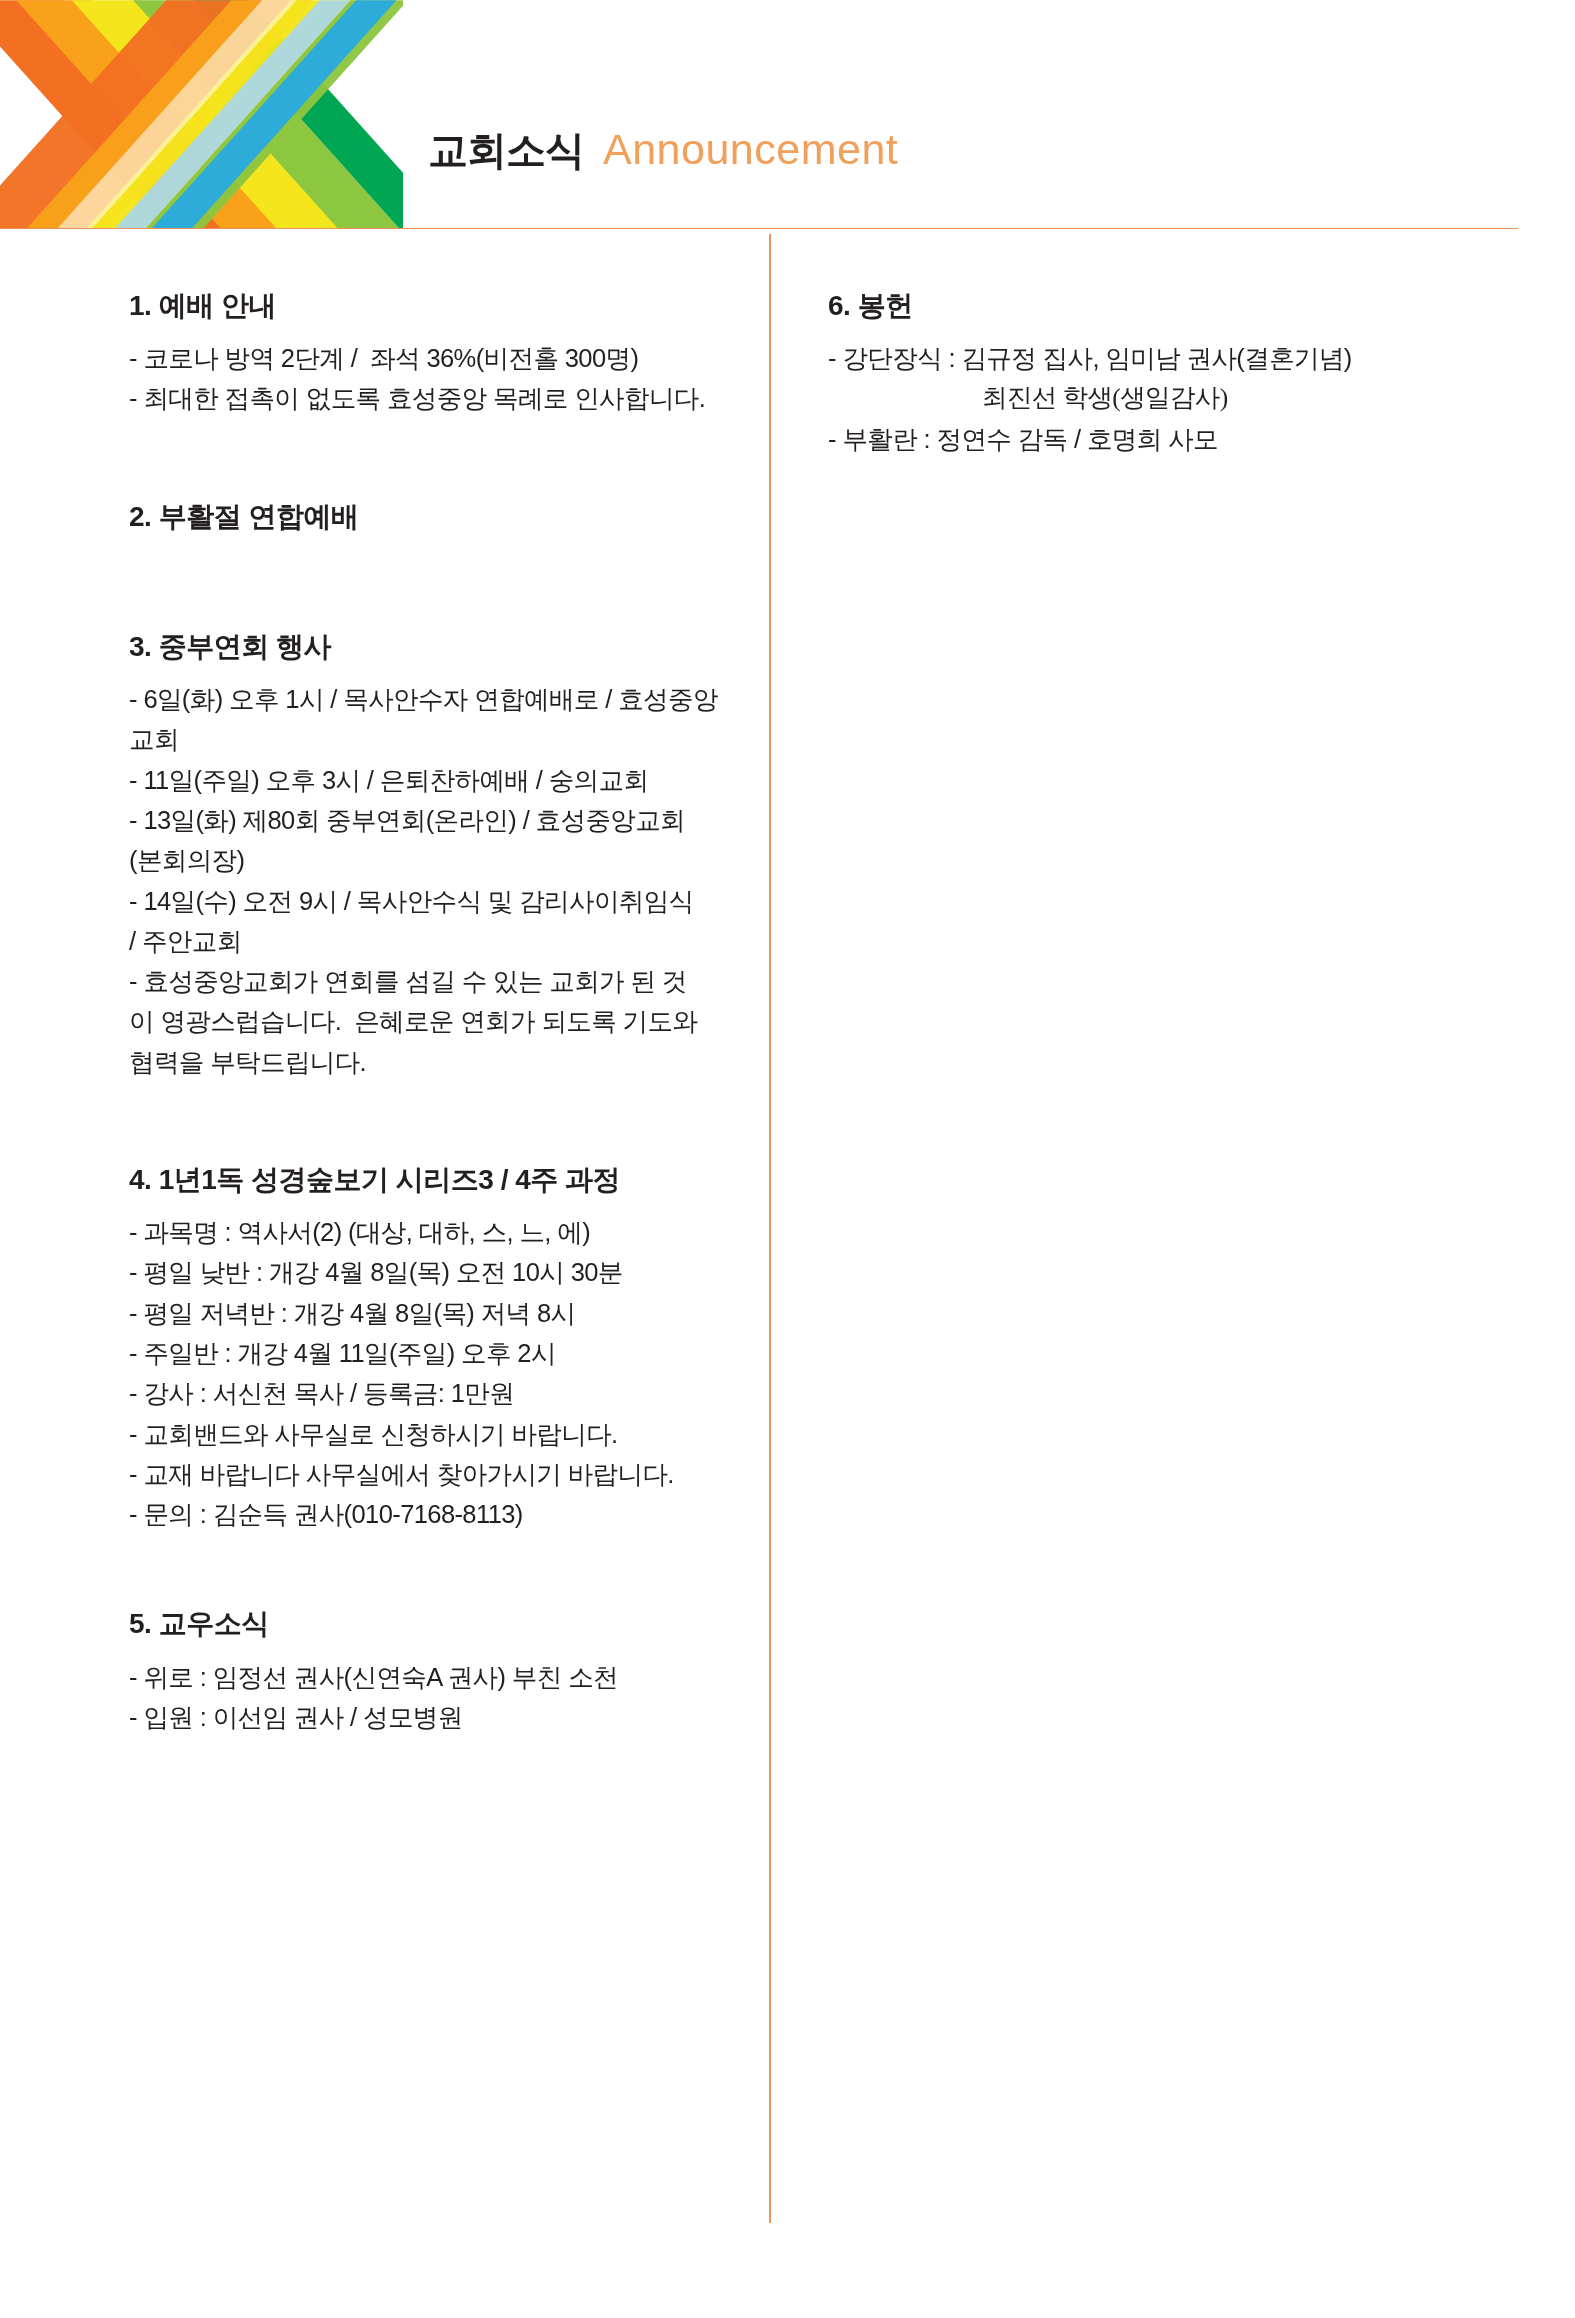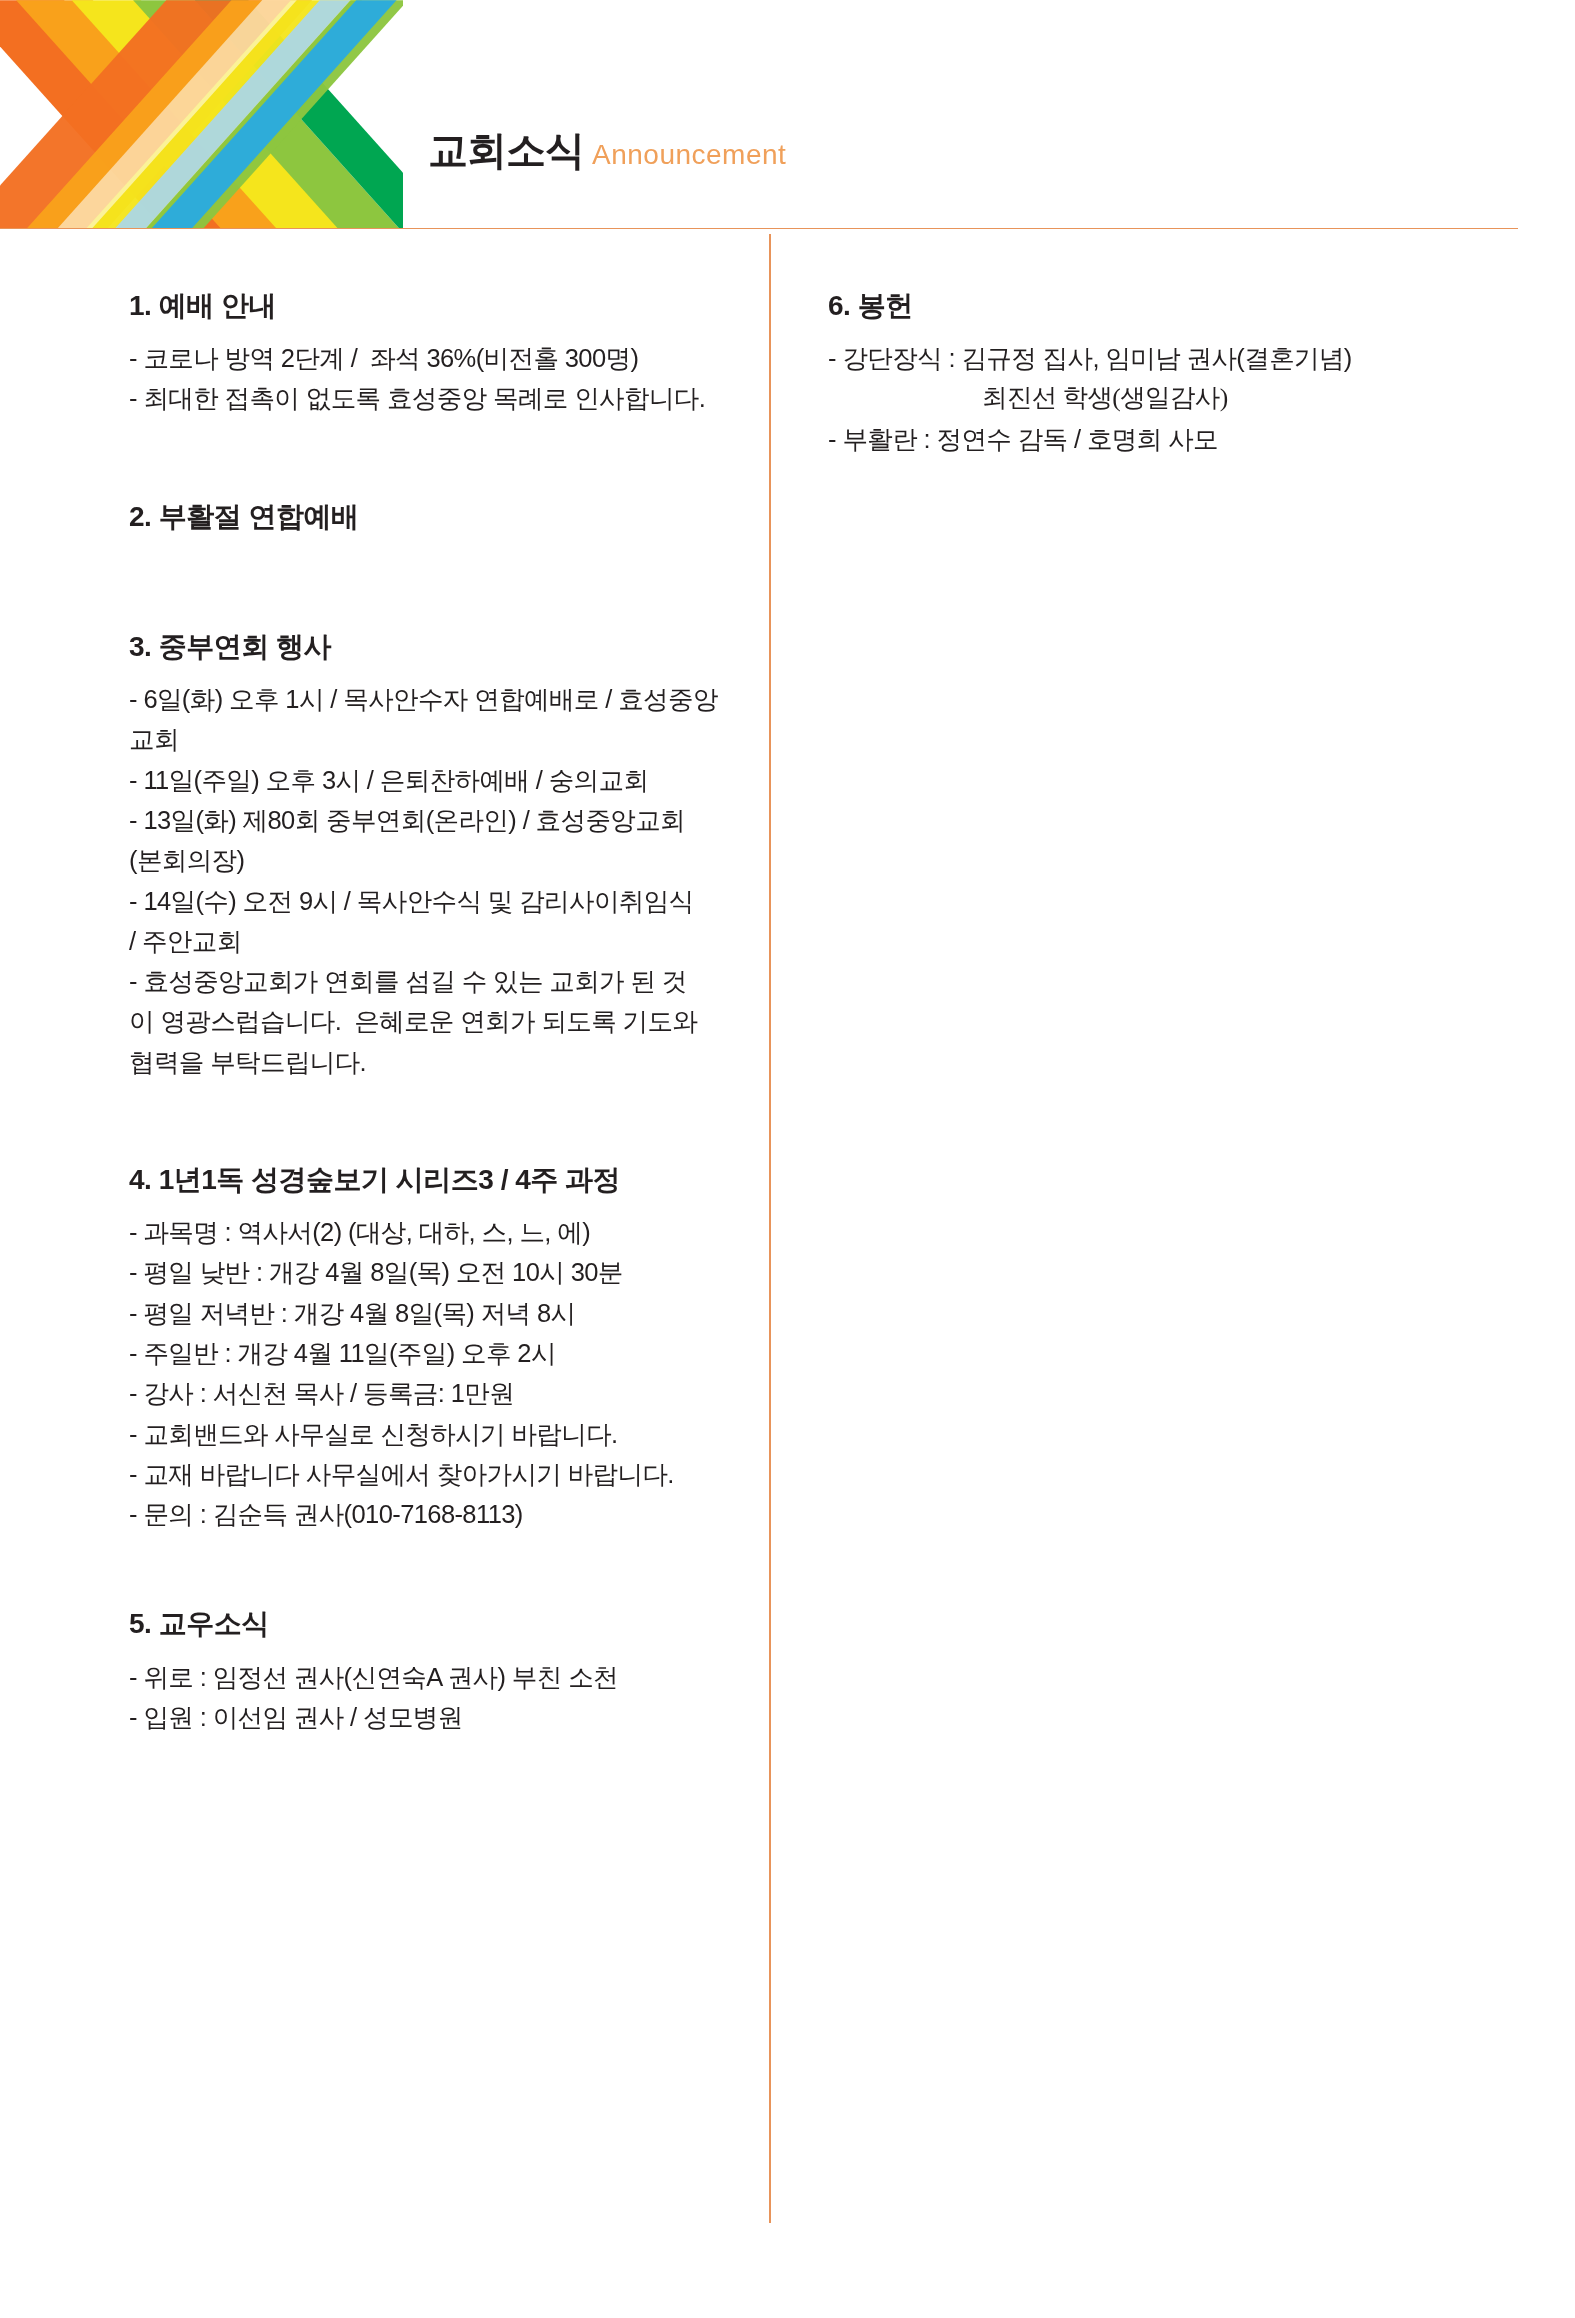--- a/index.html
+++ b/index.html
@@ -38,30 +38,30 @@
     top: 228px;
     height: 1.9px;
     background: #e8945a;
   }
   .header-title {
     position: absolute;
     left: 428px;
     top: 123px;
     display: flex;
     align-items: baseline;
-    gap: 8px;
+    gap: 19px;
   }
   .header-title .ko {
     font-size: 40px;
     font-weight: bold;
     letter-spacing: -1px;
     color: #231f20;
   }
   .header-title .en {
-    font-size: 28px;
+    font-size: 43px;
     font-weight: normal;
     color: #f0a05a;
     letter-spacing: 0.5px;
   }
 
   
   .content {
     position: absolute;
     top: 229px;
     left: 0;

